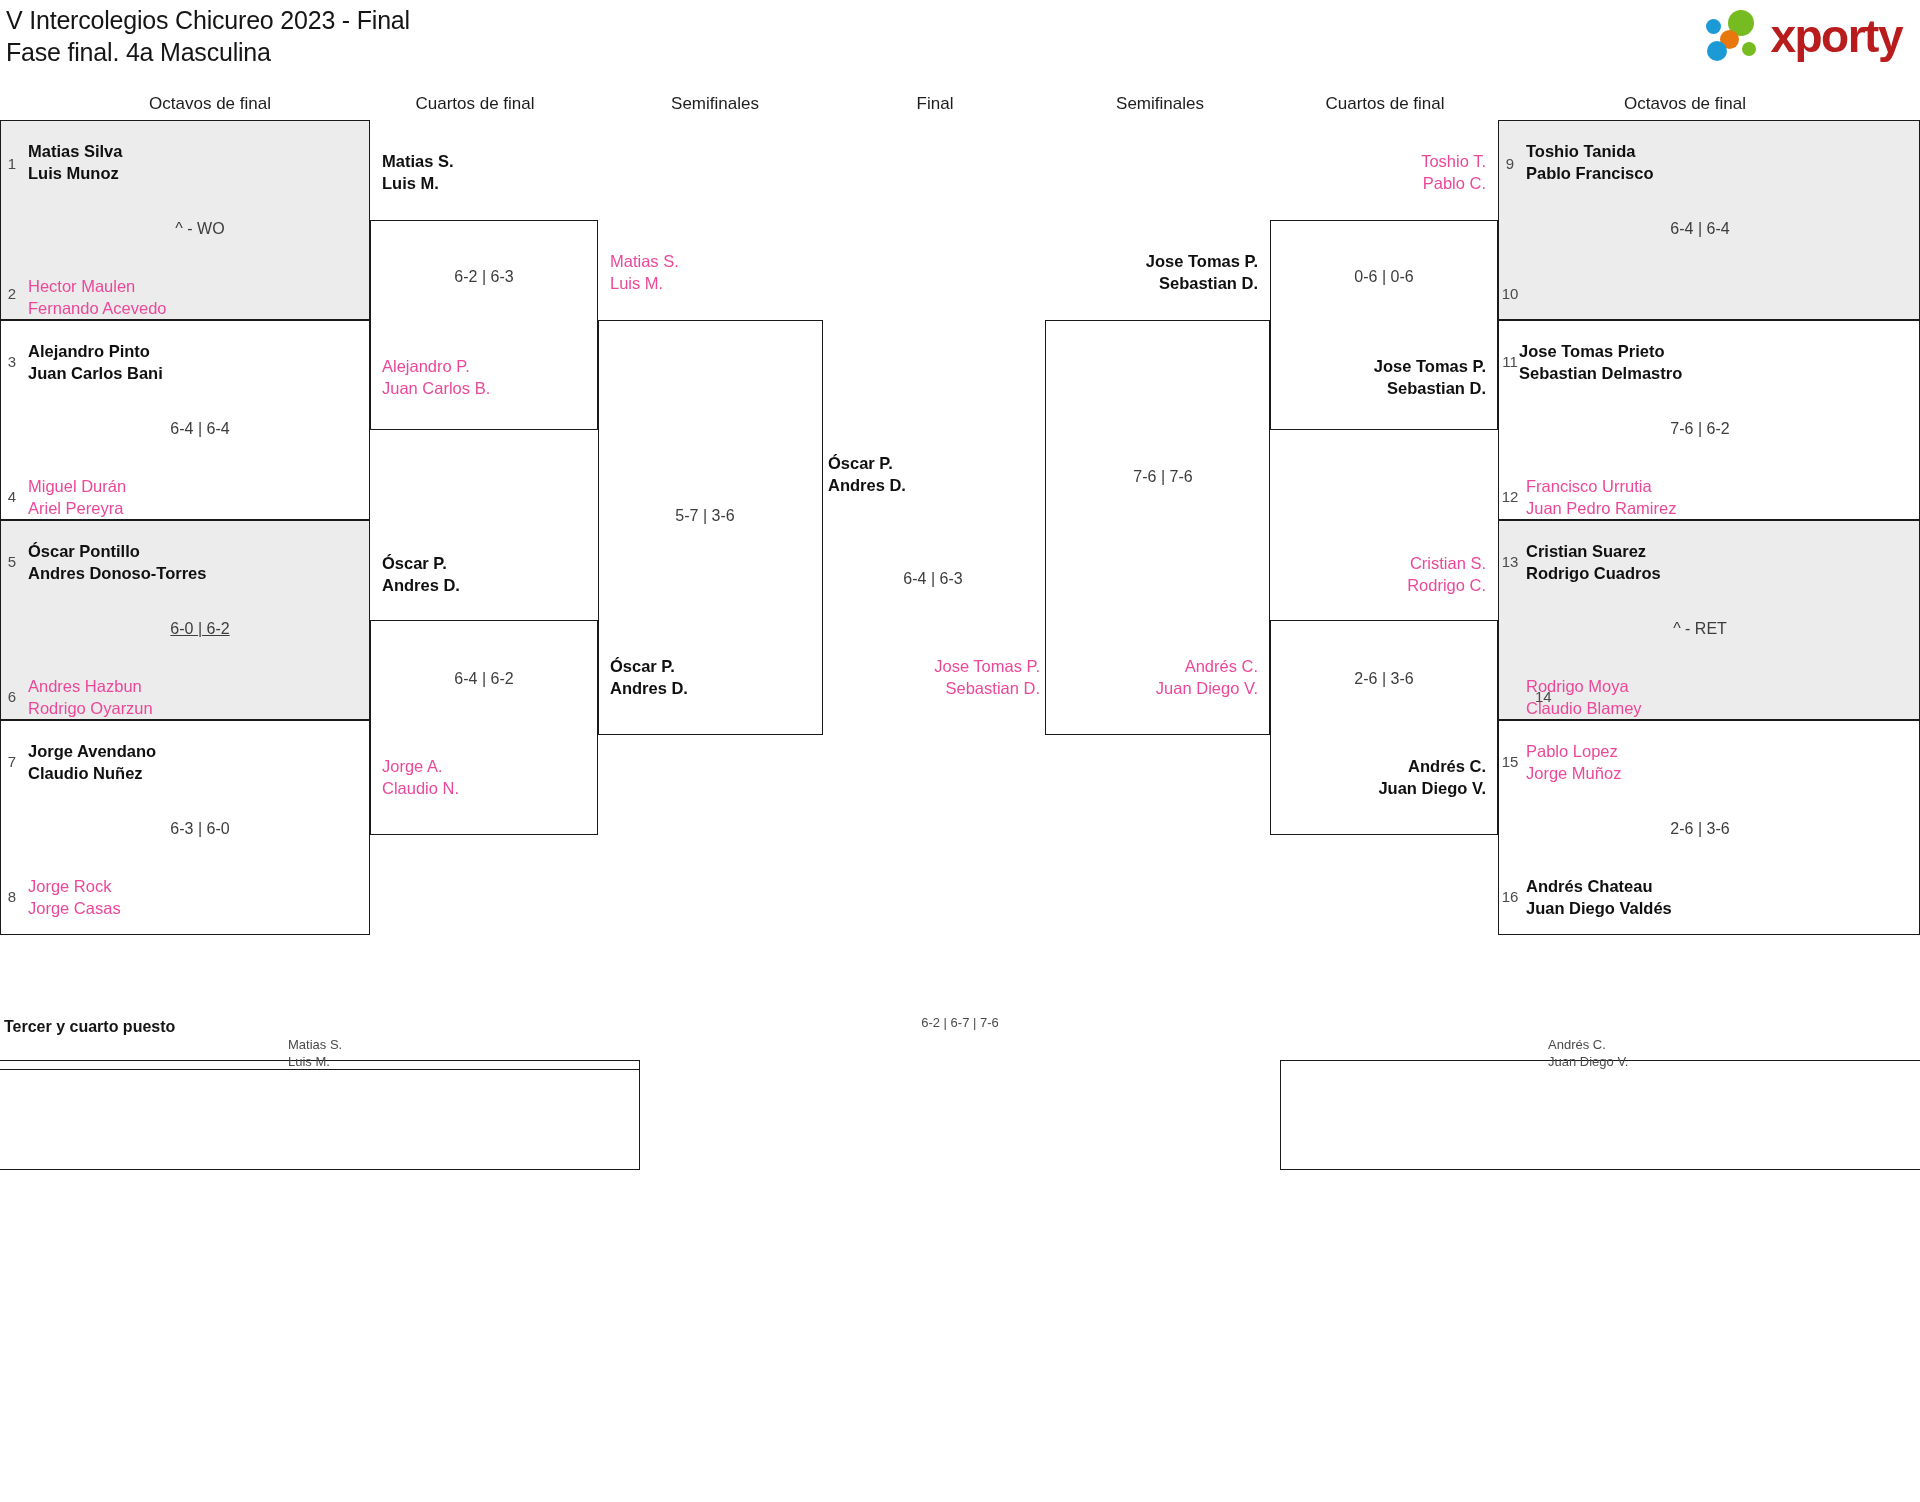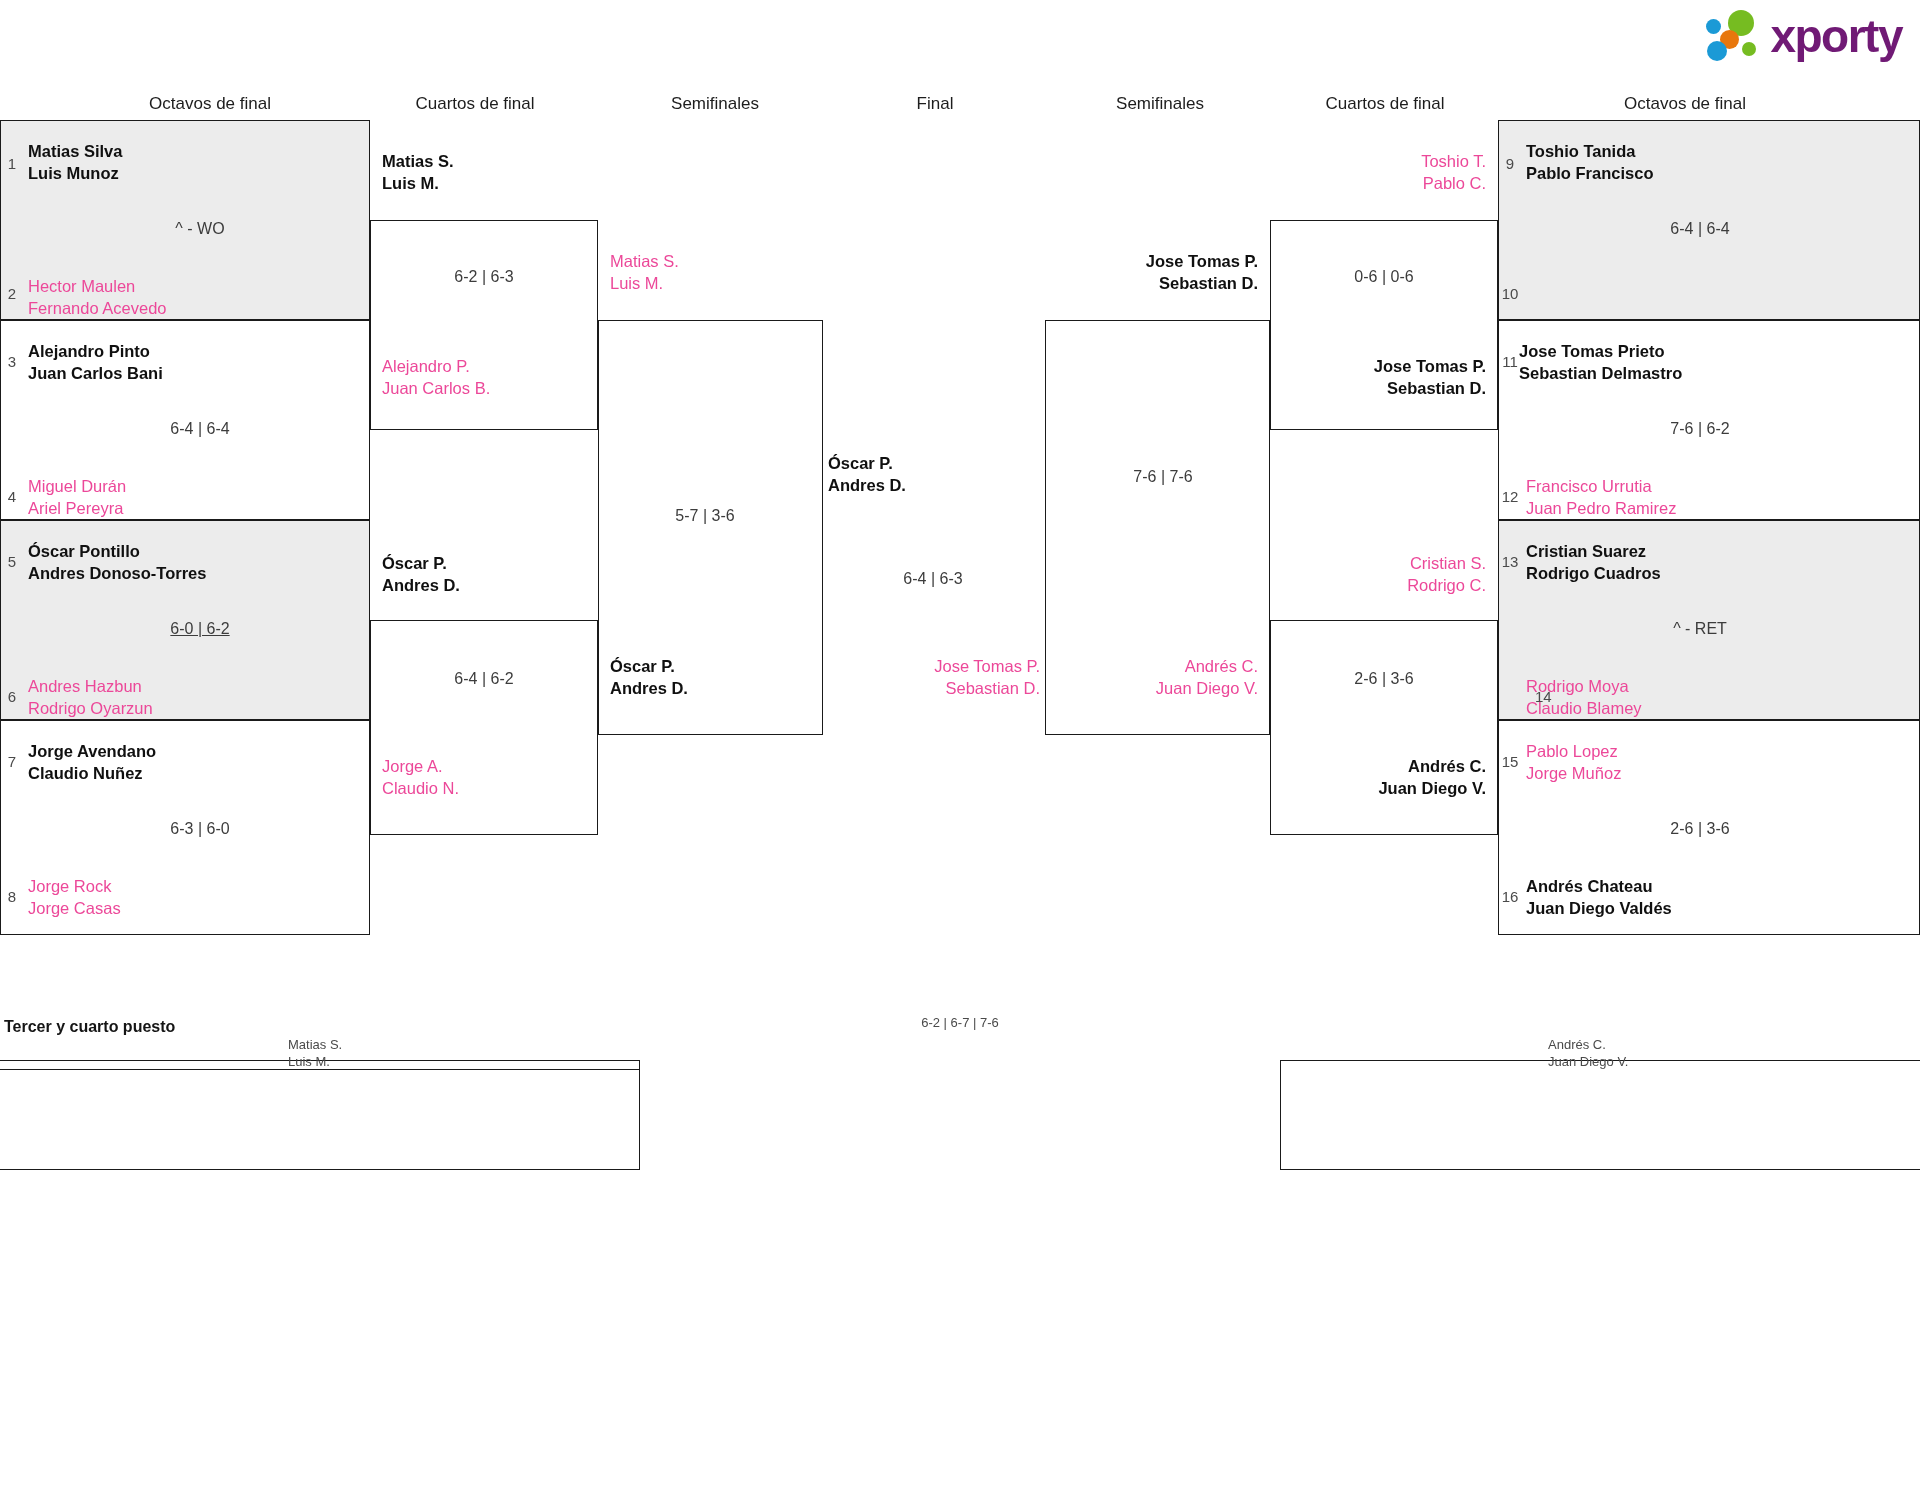--- a/index.html
+++ b/index.html
@@ -17,21 +17,21 @@
   .title-block { position: absolute; left: 6px; top: 4px; }
   .title-line {
     font-size: 25px; font-weight: 400; line-height: 32px;
     color: #151515; letter-spacing: -0.2px; white-space: nowrap;
   }
 
   .logo { position: absolute; right: 18px; top: 8px; height: 56px; display: flex; align-items: center; }
   .logo-dots { position: relative; width: 62px; height: 54px; }
   .dot { position: absolute; border-radius: 50%; }
   .logo-word {
-    font-size: 46px; font-weight: 700; color: #701a75;
+    font-size: 46px; font-weight: 700; color: #b91c1c;
     letter-spacing: -1.5px; line-height: 46px; margin-left: 2px;
   }
 
   
   .round-label {
     position: absolute; top: 94px; font-size: 17px; font-weight: 400;
     color: #1d1d1d; text-align: center; white-space: nowrap;
   }
 
   
@@ -69,20 +69,24 @@
     position: absolute; font-size: 13px; color: #4a4a4a; white-space: nowrap;
     text-align: center;
   }
   .line { position: absolute; background: #1a1a1a; }
 </style>
 </head>
 <body>
 
 <div id="root">
 
+  <div class="title-block">
+    <div class="title-line">V Intercolegios Chicureo 2023 - Final</div>
+    <div class="title-line">Fase final. 4a Masculina</div>
+  </div>
 
   <div class="logo">
     <div class="logo-dots">
       <span class="dot" style="left:0px;  top:10px; width:15px; height:15px; background:#1b9ad6;"></span>
       <span class="dot" style="left:22px; top:1px;  width:26px; height:26px; background:#76bc21;"></span>
       <span class="dot" style="left:14px; top:21px; width:19px; height:19px; background:#e8770d;"></span>
       <span class="dot" style="left:1px;  top:32px; width:20px; height:20px; background:#1b9ad6;"></span>
       <span class="dot" style="left:36px; top:33px; width:14px; height:14px; background:#76bc21;"></span>
     </div>
     <div class="logo-word">xporty</div>

